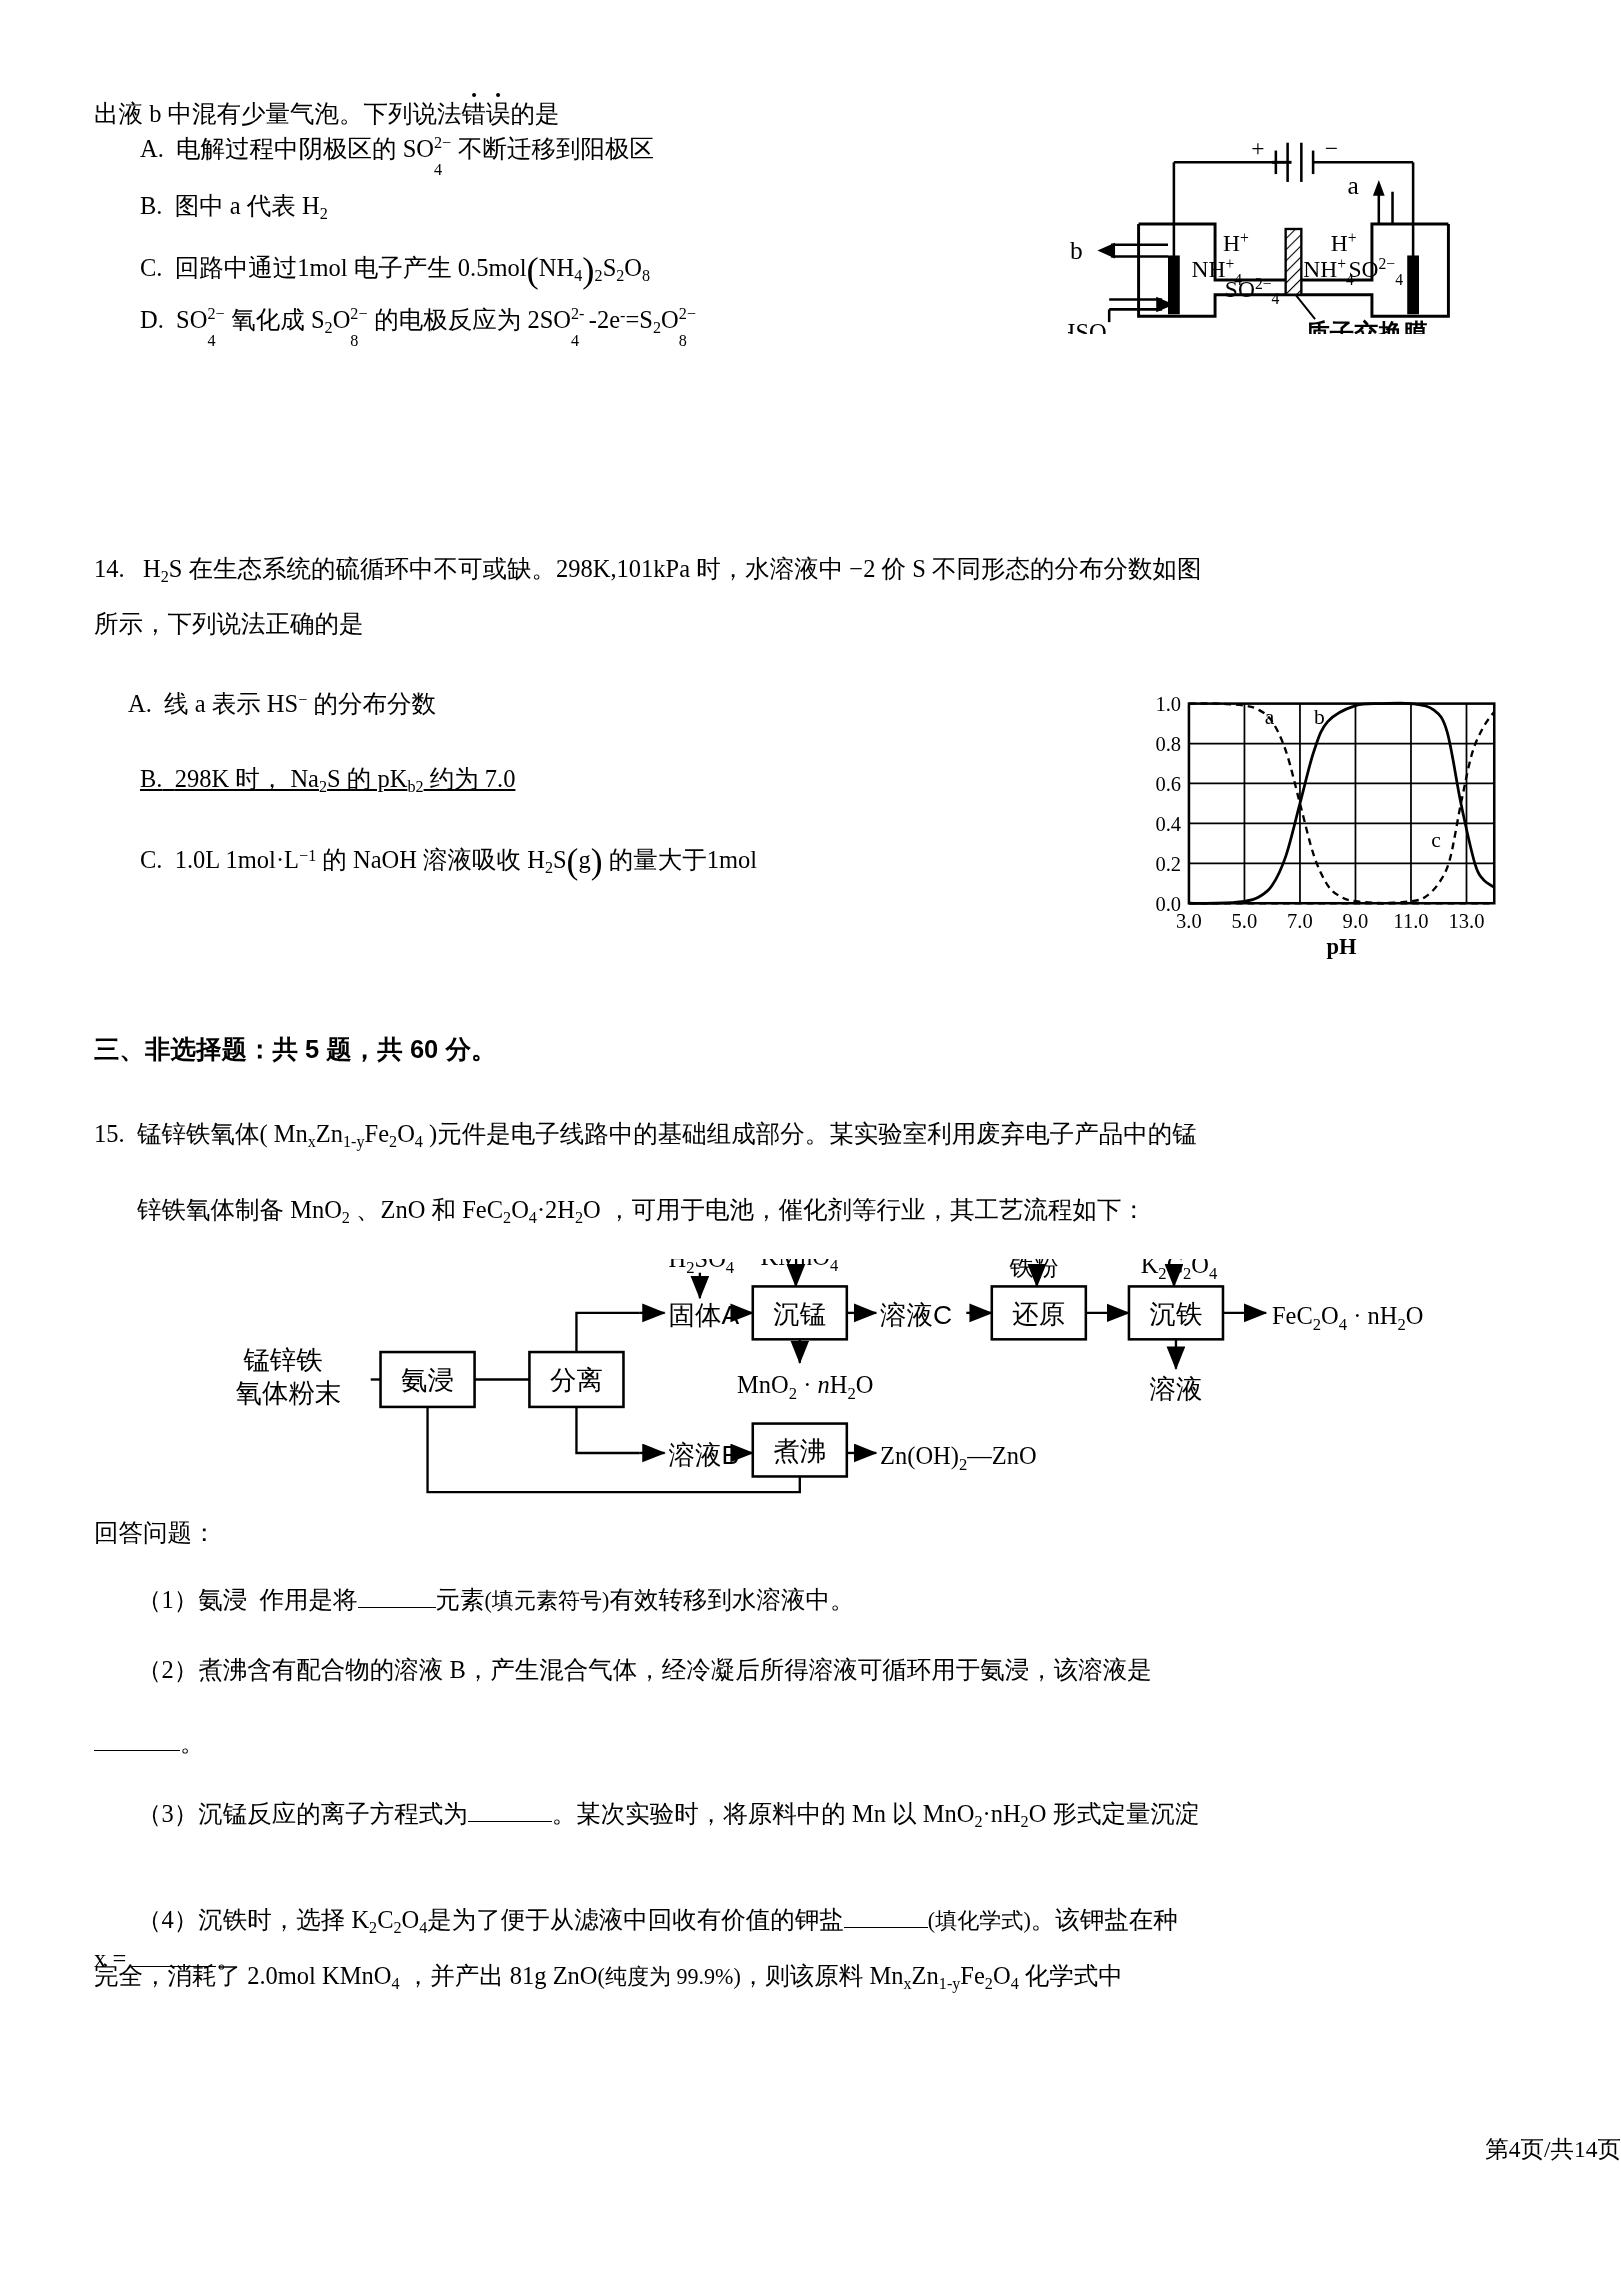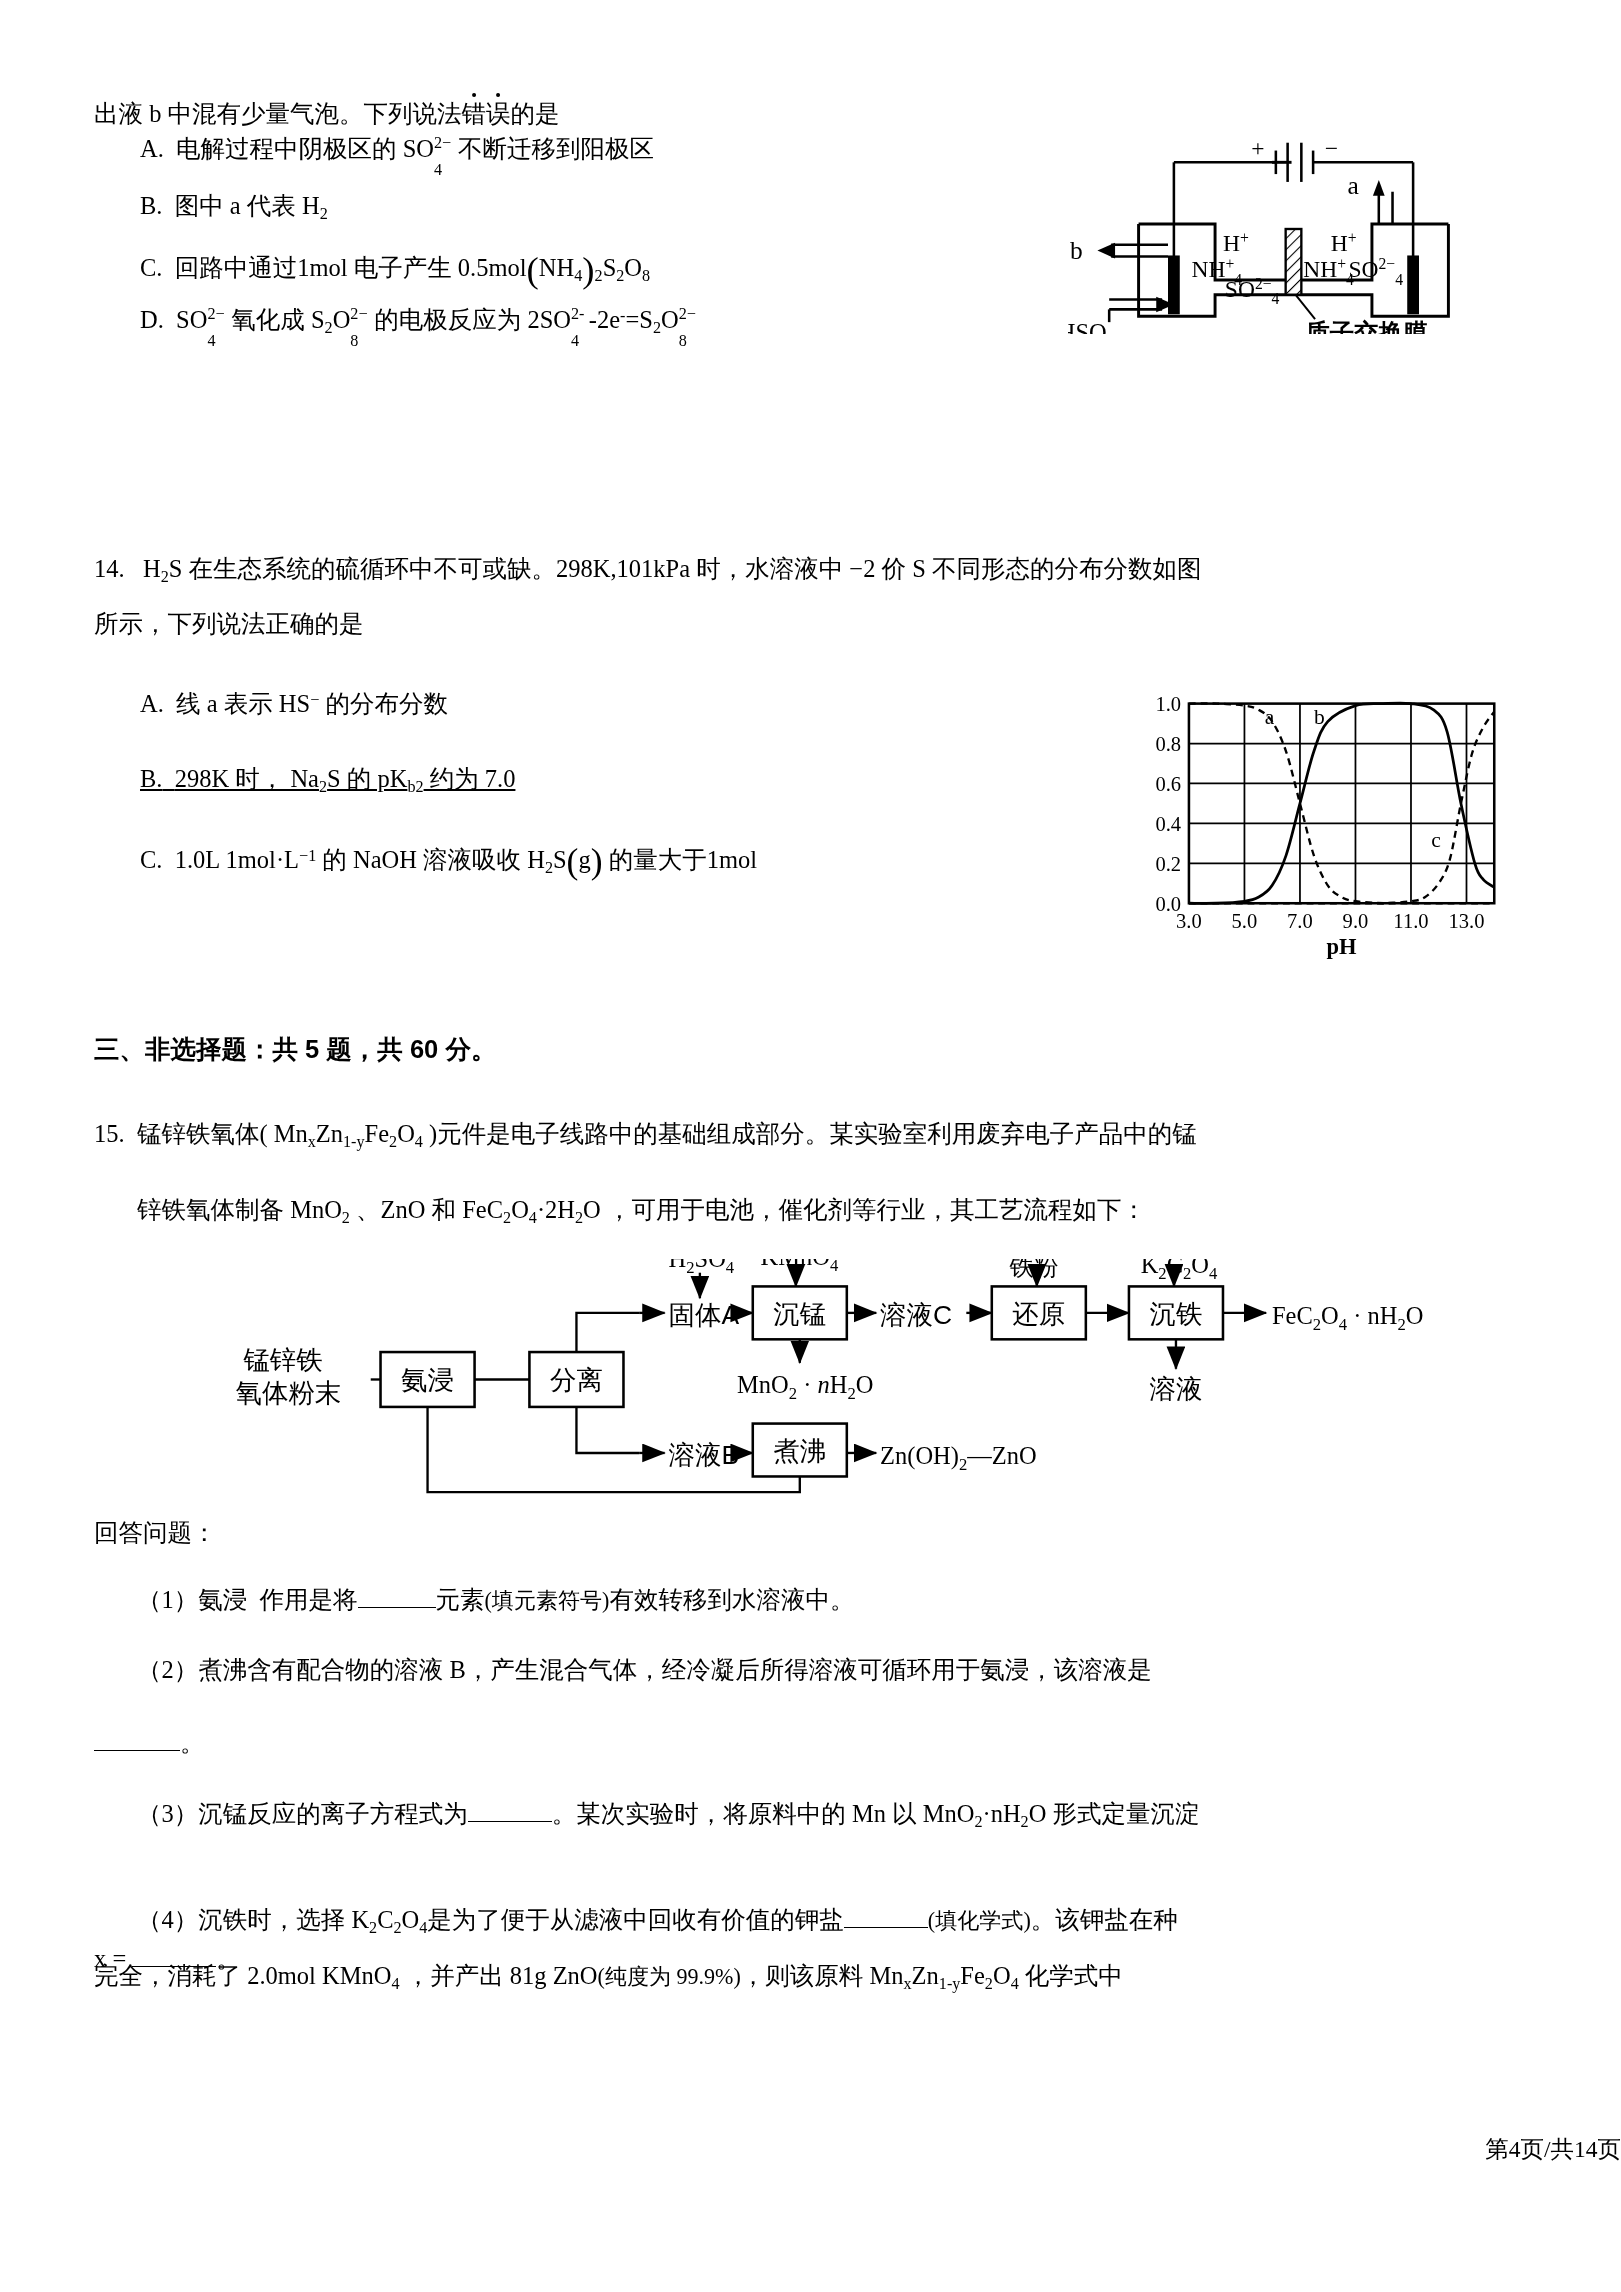--- a/index.html
+++ b/index.html
@@ -153,21 +153,21 @@
   </svg>
 
   <div class="ln" style="left:94px; top:557px;">
     <span>14.</span>&nbsp;&nbsp;
     <span>H<sub>2</sub>S 在生态系统的硫循环中不可或缺。298K,101kPa 时，水溶液中 −2 价 S 不同形态的分布分数如图</span>
   </div>
   <div class="ln" style="left:94px; top:612px;">
     所示，下列说法正确的是
   </div>
 
-  <div class="opt" style="left:140px; top:692px;">
+  <div class="opt" style="left:128px; top:692px;">
     <span>A.</span>&nbsp;
     <span>线 a 表示 HS<sup>−</sup> 的分布分数</span>
   </div>
   <div class="opt" style="left:140px; top:767px;text-decoration:underline;">
     <span>B.</span>&nbsp;
     <span>298K 时，&nbsp;Na<sub>2</sub>S 的 pK<sub>b2</sub> 约为 7.0</span>
   </div>
   <div class="opt" style="left:140px; top:844px;">
     <span>C.</span>&nbsp;
     <span>1.0L 1mol·L<sup>−1</sup> 的 NaOH 溶液吸收 H<sub>2</sub>S<span style="font-size:1.45em; vertical-align:-0.13em;">(</span>g<span style="font-size:1.45em; vertical-align:-0.13em;">)</span> 的量大于1mol</span>

